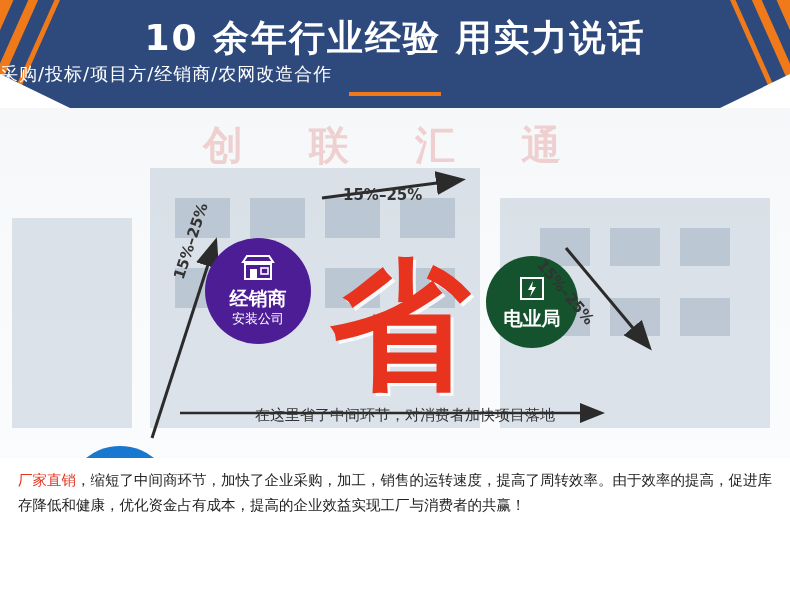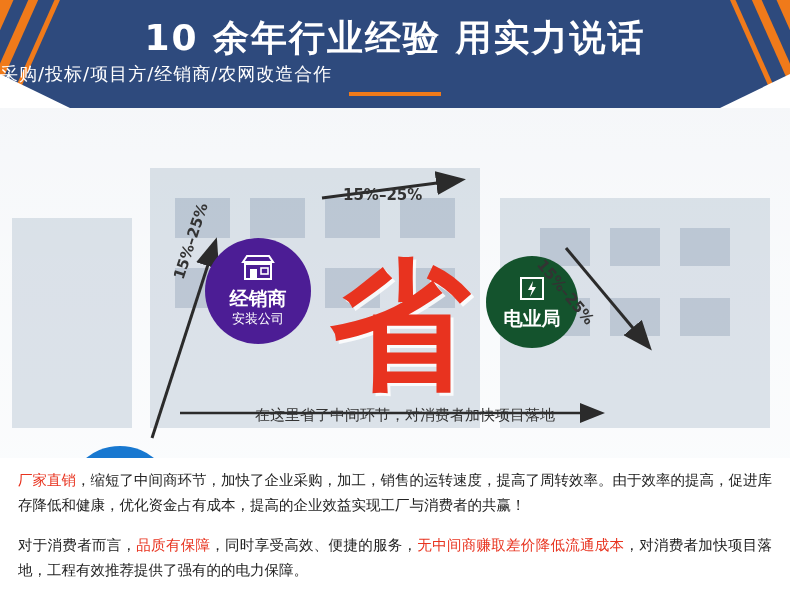--- a/index.html
+++ b/index.html
@@ -138,20 +138,21 @@
     <div class="bldg-win" style="left:250px;top:160px;width:55px;height:40px;"></div>
     <div class="bldg-win" style="left:325px;top:160px;width:55px;height:40px;"></div>
     <div class="bldg-win" style="left:400px;top:160px;width:55px;height:40px;"></div>
     <div class="bldg-win" style="left:540px;top:120px;width:50px;height:38px;"></div>
     <div class="bldg-win" style="left:610px;top:120px;width:50px;height:38px;"></div>
     <div class="bldg-win" style="left:680px;top:120px;width:50px;height:38px;"></div>
     <div class="bldg-win" style="left:540px;top:190px;width:50px;height:38px;"></div>
     <div class="bldg-win" style="left:610px;top:190px;width:50px;height:38px;"></div>
     <div class="bldg-win" style="left:680px;top:190px;width:50px;height:38px;"></div>
 
+    <div class="bg-watermark">创 联 汇 通</div>
 
     <svg class="arrows" viewBox="0 0 790 350">
       <defs>
         <marker id="ah" markerWidth="10" markerHeight="8" refX="8" refY="4" orient="auto">
           <polygon points="0,0 10,4 0,8" fill="#2b2b2b"></polygon>
         </marker>
       </defs>
 
       <line x1="152" y1="330" x2="215" y2="135" stroke="#2b2b2b" stroke-width="3" marker-end="url(#ah)"></line>
 
@@ -196,18 +197,15 @@
     <div class="arrow-label" style="left:343px;top:78px;">15%–25%</div>
     <div class="arrow-label" style="left:547px;top:148px;transform:rotate(50deg);transform-origin:left top;">15%–25%</div>
 
     <div class="center-note">在这里省了中间环节，对消费者加快项目落地</div>
   </div>
 
   <div class="bottom">
     <p class="para">
       <span class="hl">厂家直销</span><span>，缩短了中间商环节，加快了企业采购，加工，销售的运转速度，提高了周转效率。由于效率的提高，促进库存降低和健康，优化资金占有成本，提高的企业效益实现工厂与消费者的共赢！</span>
     </p>
-    <p class="para">
-      <span>对于消费者而言，</span><span class="hl">品质有保障</span><span>，同时享受高效、便捷的服务，</span><span class="hl">无中间商赚取差价降低流通成本</span><span>，对消费者加快项目落地，工程有效推荐提供了强有的的电力保障。</span>
-    </p>
   </div>
 
 </div>
 
 </body></html>

